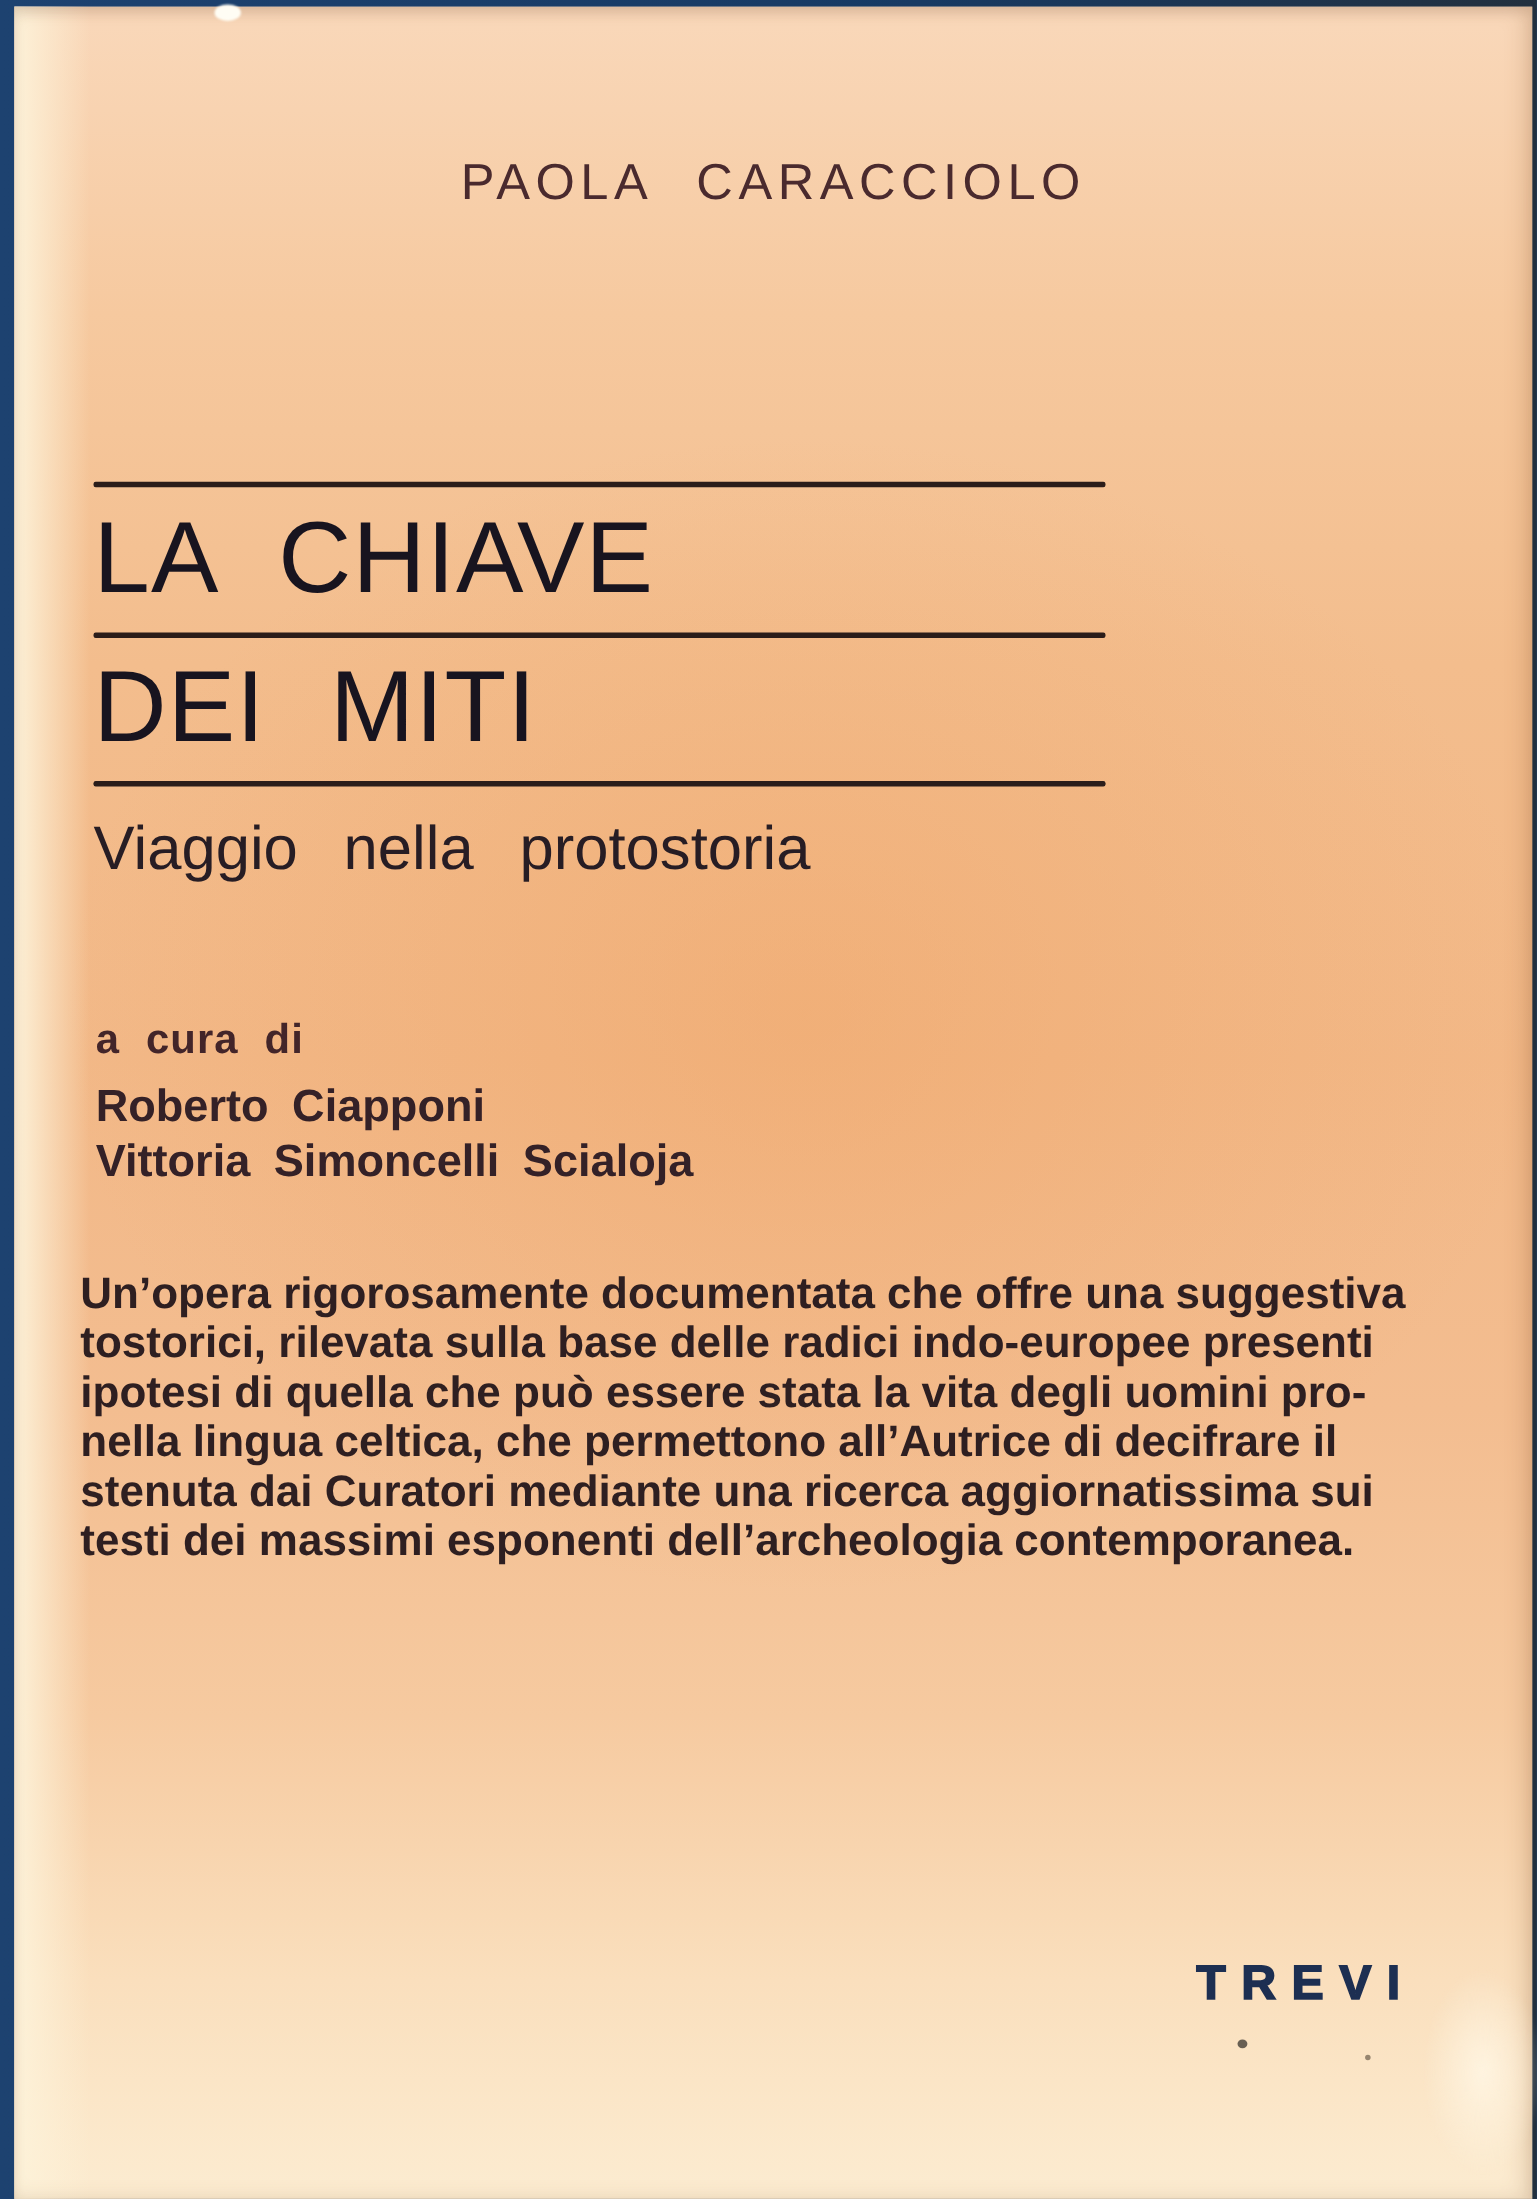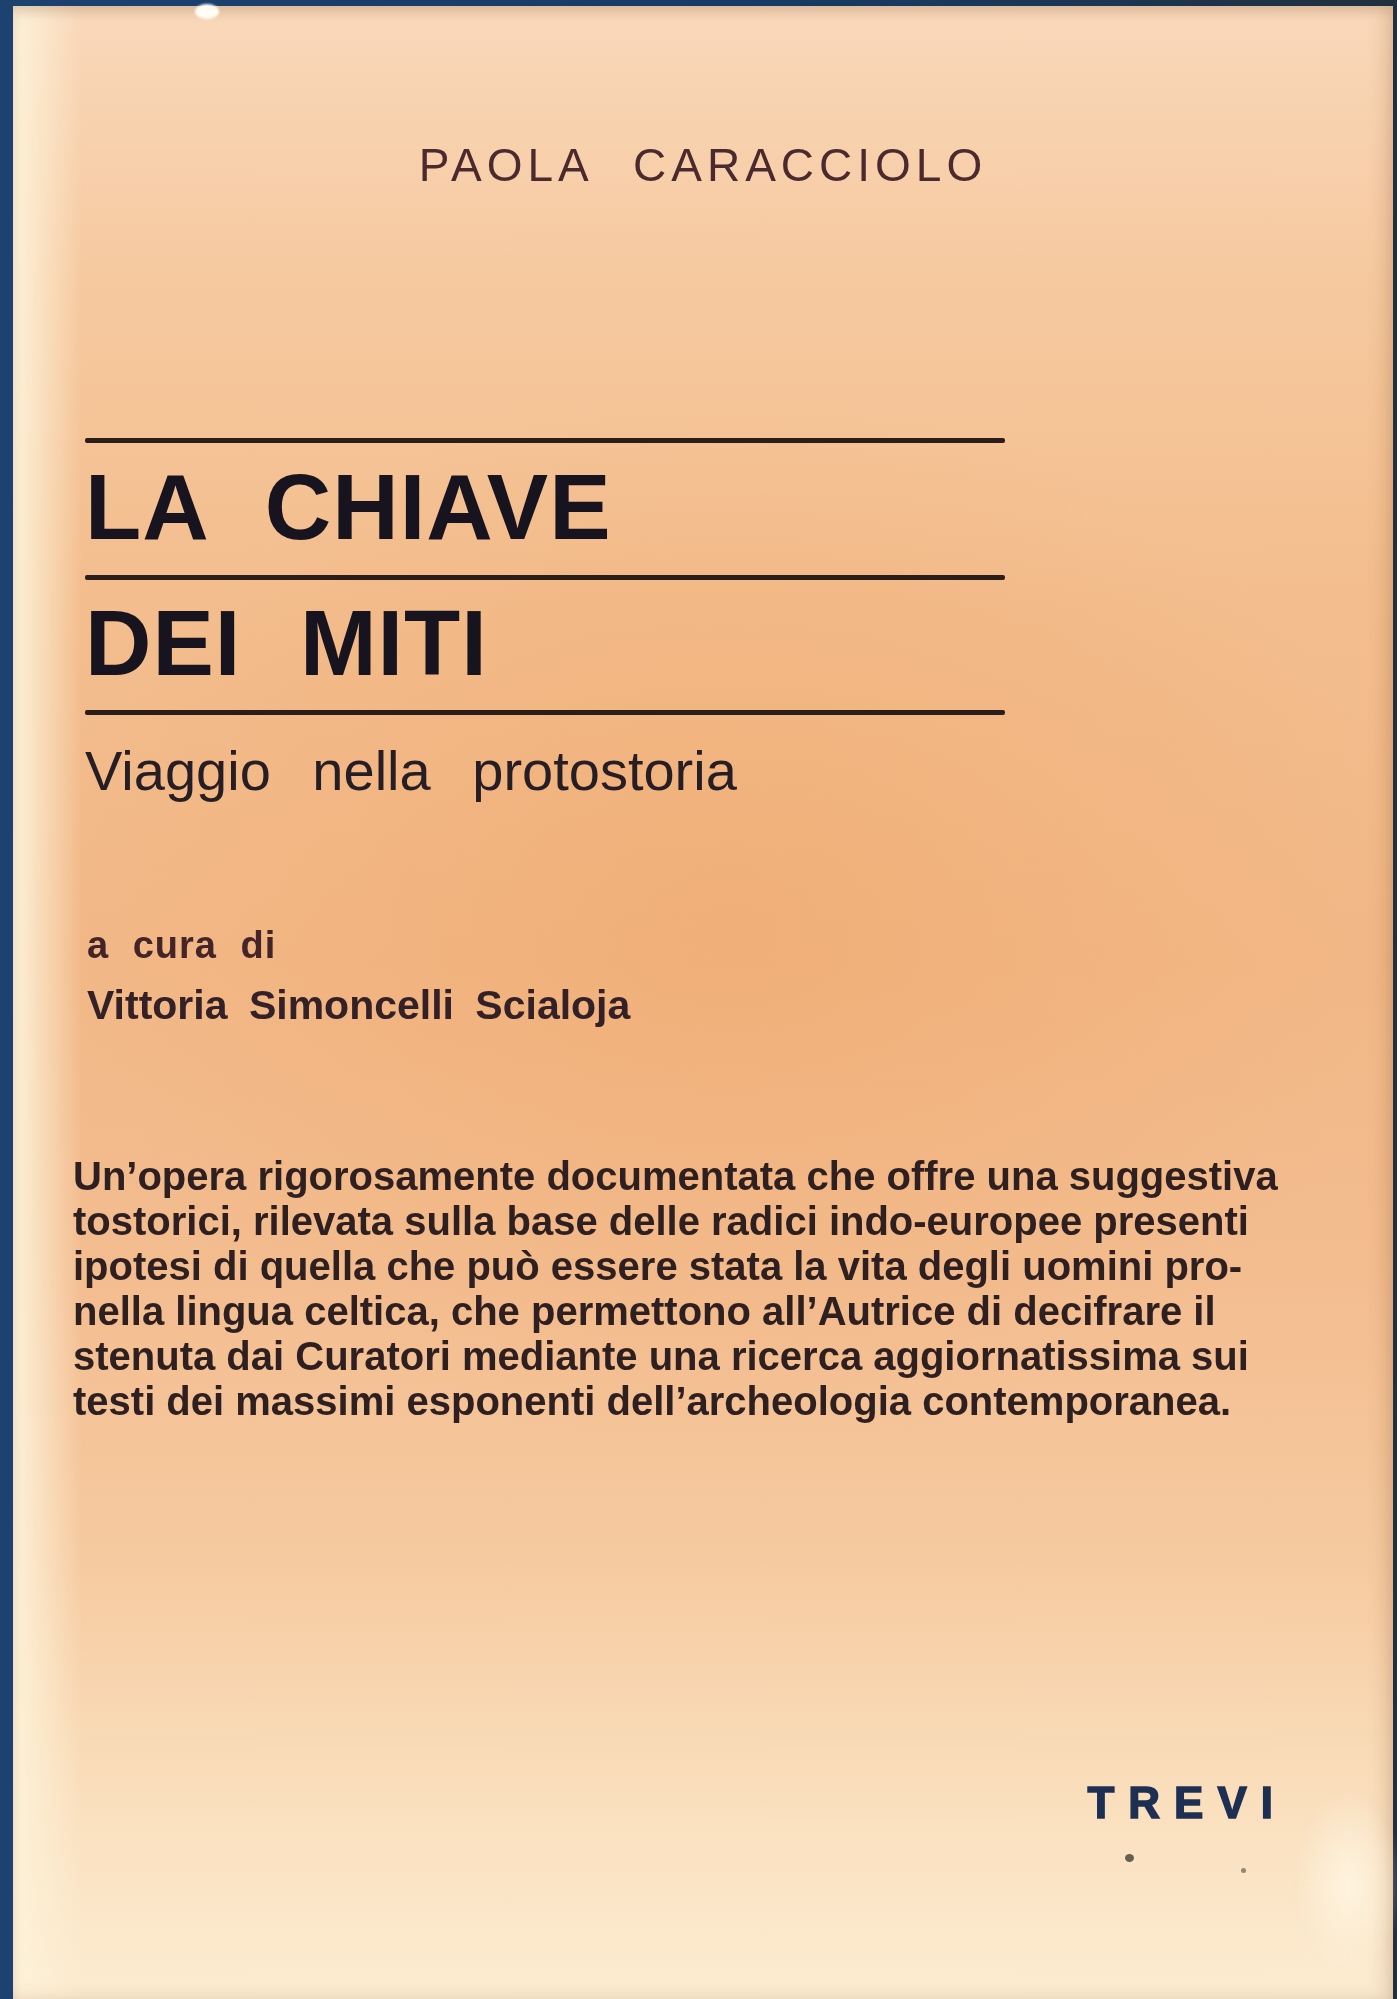--- a/index.html
+++ b/index.html
@@ -48,21 +48,21 @@
     background: #2b1d1a;
     border-radius: 2px;
   }
   .rule-top    { top: 432px; }
   .rule-middle { top: 569px; }
   .rule-bottom { top: 704px; }
   .title-line {
     position: absolute;
     left: 72px;
     font-size: 92px;
-    font-weight: 700;
+    font-weight: 400;
     letter-spacing: 1px;
     word-spacing: 32px;
     color: #18141f;
     line-height: 1;
   }
   .title-1 { top: 455px; }
   .title-2 { top: 591px; }
   .subtitle {
     position: absolute;
     left: 72px;
@@ -178,20 +178,21 @@
 
   <div class="title-line title-2">DEI MITI</div>
 
   <div class="rule rule-bottom"></div>
 
   <div class="subtitle">Viaggio nella protostoria</div>
 
   <div class="editors-intro">a cura di</div>
 
   <div class="editors">
+    <div>Roberto Ciapponi</div>
     <div>Vittoria Simoncelli Scialoja</div>
   </div>
 
   <div class="blurb">
     <div class="blurb-line">Un’opera rigorosamente documentata che offre una suggestiva</div>
     <div class="blurb-line">tostorici, rilevata sulla base delle radici indo-europee presenti</div>
     <div class="blurb-line">ipotesi di quella che può essere stata la vita degli uomini pro-</div>
     <div class="blurb-line">nella lingua celtica, che permettono all’Autrice di decifrare il</div>
     <div class="blurb-line">stenuta dai Curatori mediante una ricerca aggiornatissima sui</div>
     <div class="blurb-line">testi dei massimi esponenti dell’archeologia contemporanea.</div>

